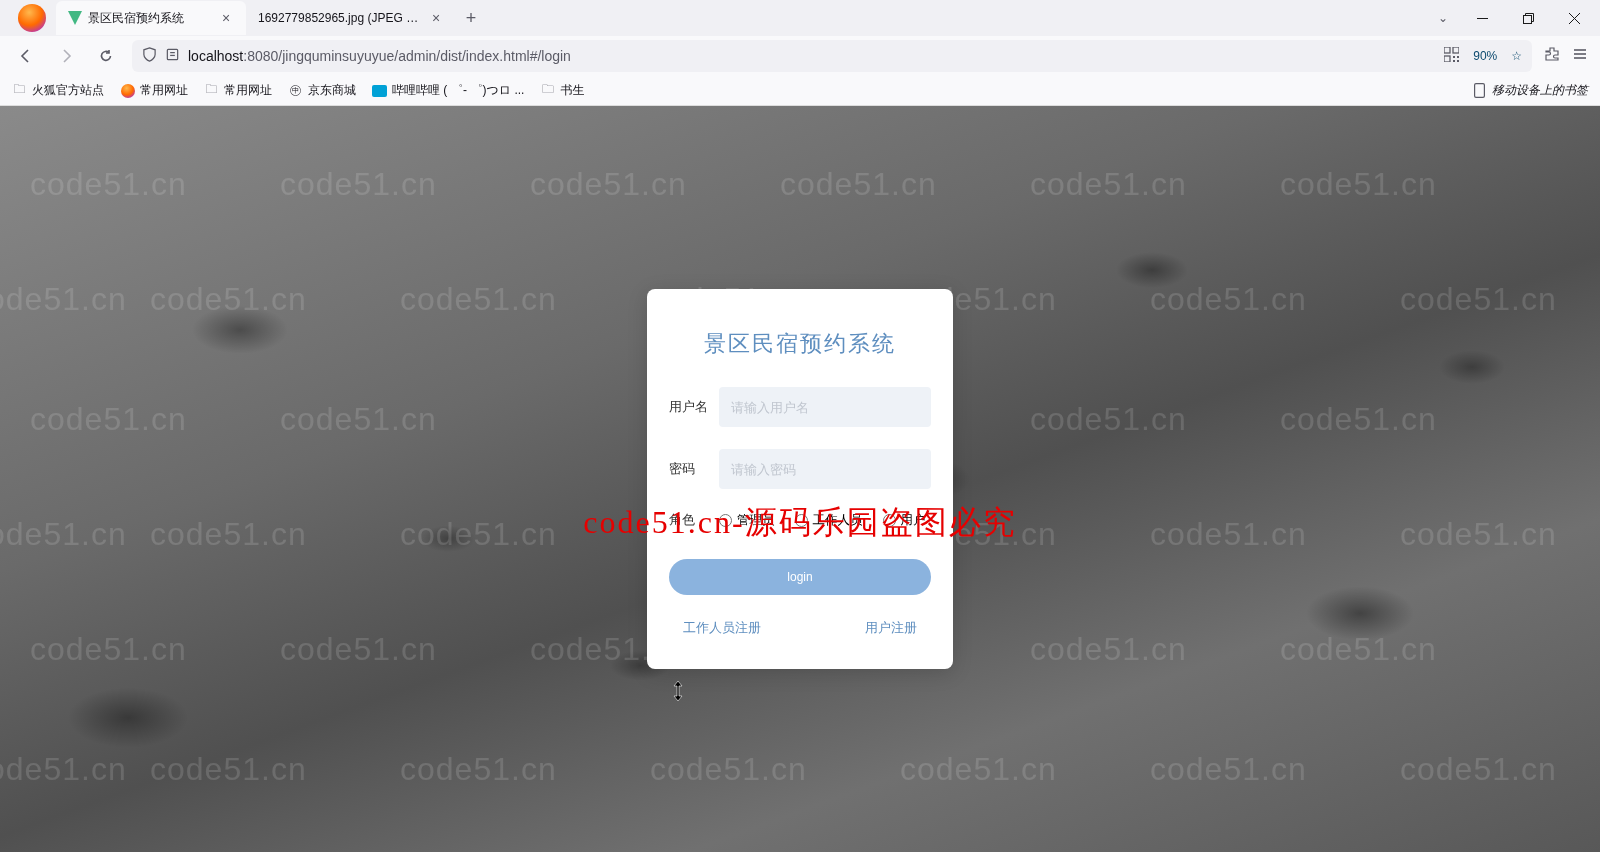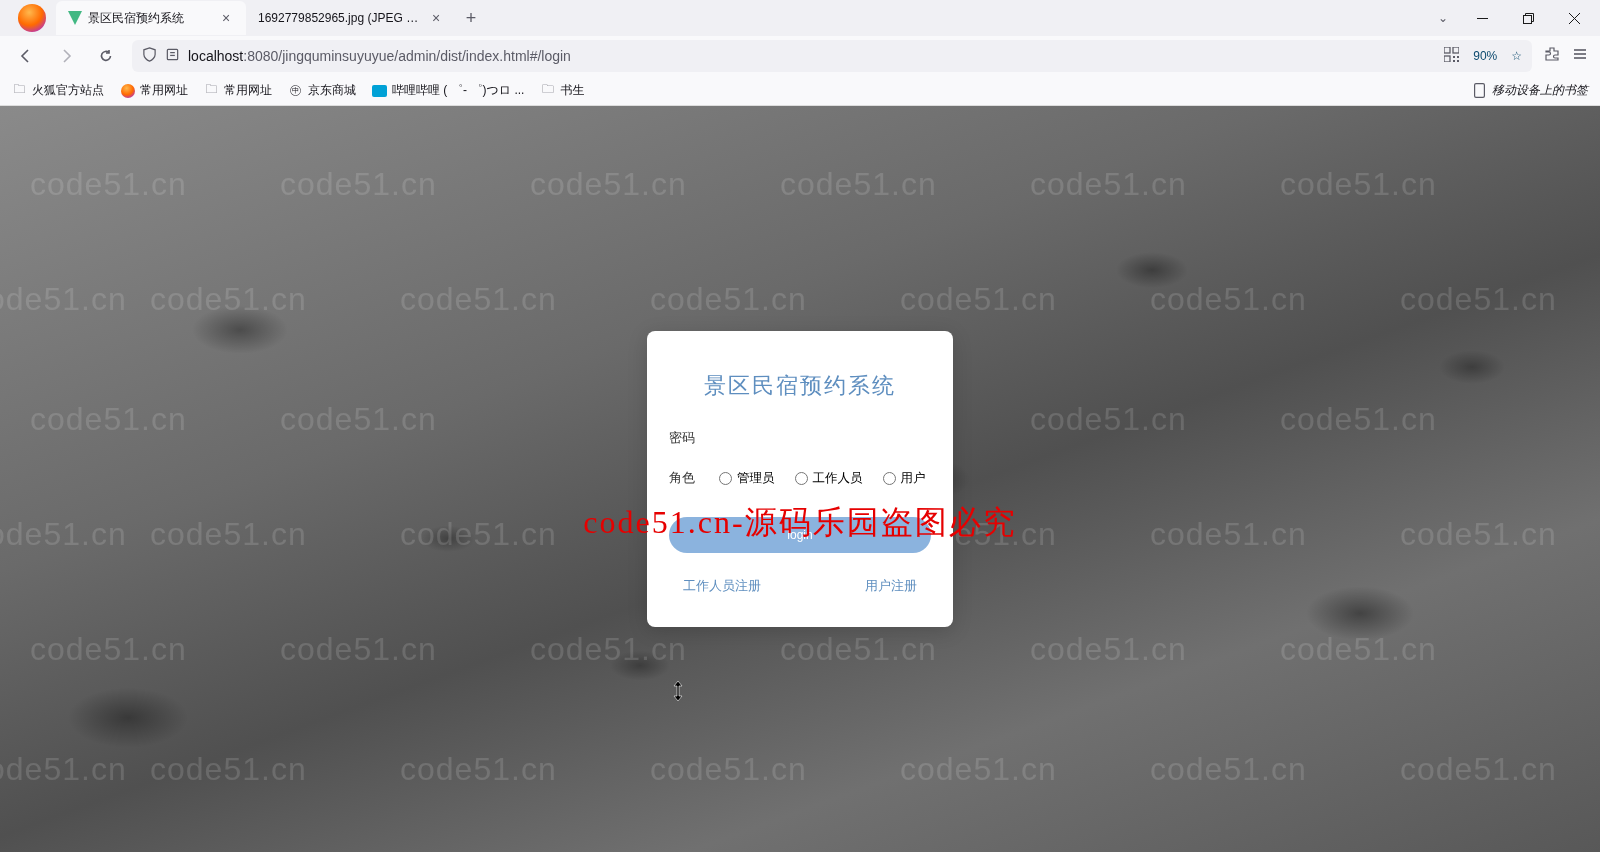--- a/index.html
+++ b/index.html
@@ -266,23 +266,28 @@
     <span class="wm" style="left:400px; top:645px;">code51.cn</span>
     <span class="wm" style="left:650px; top:645px;">code51.cn</span>
     <span class="wm" style="left:900px; top:645px;">code51.cn</span>
     <span class="wm" style="left:1150px; top:645px;">code51.cn</span>
     <span class="wm" style="left:1400px; top:645px;">code51.cn</span>
   </div>
 
   <div class="login-card" style="position:relative; z-index:20;">
     <div class="login-title">景区民宿预约系统</div>
 
+    <div class="form-row">
+      <span class="form-label">用户名</span>
+      <input class="text-input" type="text" placeholder="请输入用户名" style="">
+    </div>
 
     <div class="form-row">
       <span class="form-label">密码</span>
+      <input class="text-input" type="password" placeholder="请输入密码" style="">
     </div>
 
     <div class="form-row">
       <span class="form-label">角色</span>
       <div class="radio-group">
         <label class="radio-opt">
             <input type="radio" name="role" style="">
             <span>管理员</span>
           </label>
         <label class="radio-opt">

